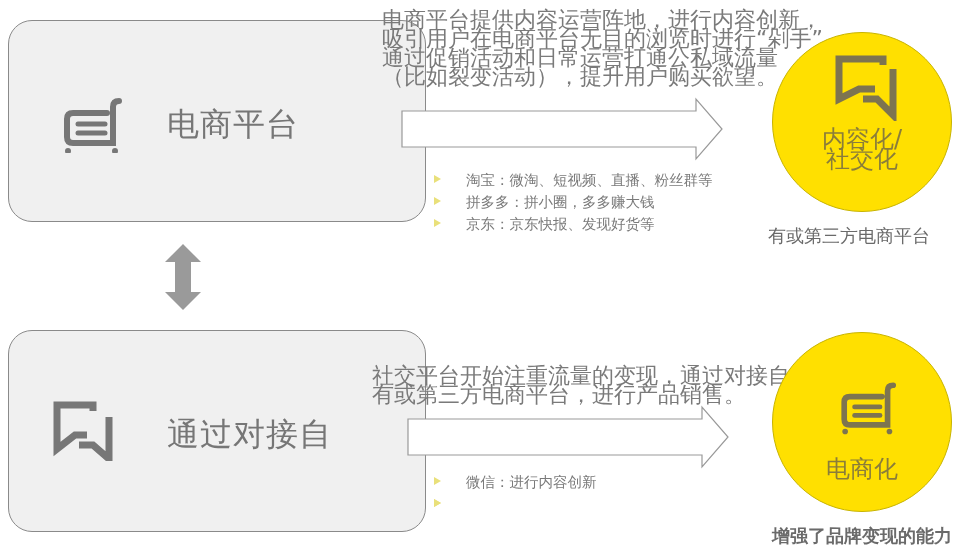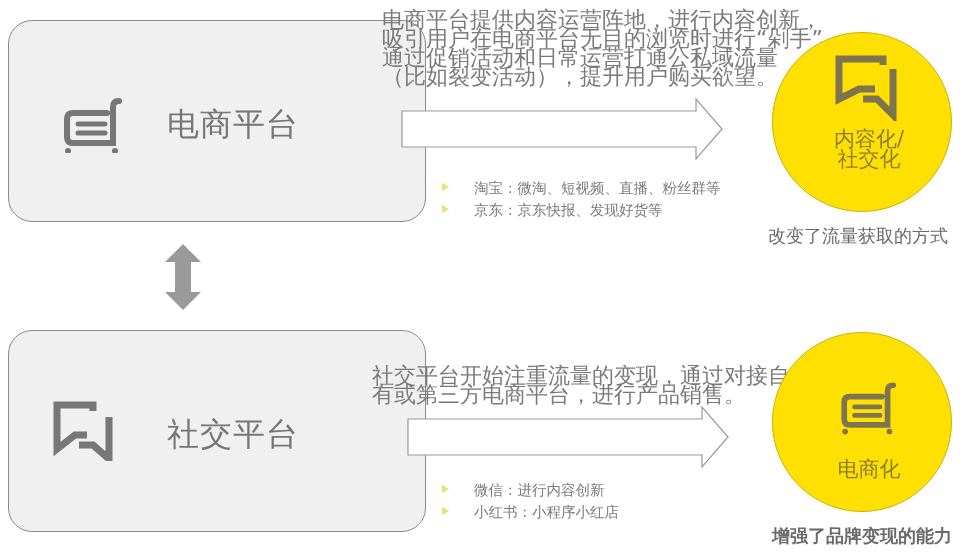--- a/index.html
+++ b/index.html
@@ -2,26 +2,26 @@
 <html><head>
 <meta charset="utf-8">
 <style>
   html,body{margin:0;padding:0;background:#fff;}
   body{width:980px;height:560px;position:relative;overflow:hidden;font-family:"DejaVu Sans","Liberation Sans",sans-serif;color:#7b7b7b;}
   .platform-box{position:absolute;left:8px;width:418px;height:202px;background:#f0f0f0;border:1px solid #8a8a8a;border-radius:24px;box-sizing:border-box;}
   .platform-box .icon{position:absolute;left:44px;top:72px;width:70px;height:60px;}
   .platform-box .label{position:absolute;left:158px;top:82px;font-size:32px;color:#767676;letter-spacing:1px;white-space:nowrap;}
   .desc{position:absolute;font-size:22px;line-height:19px;color:#7a7a7a;white-space:pre-line;}
   .arrow{position:absolute;}
-  .bullets{position:absolute;list-style:none;margin:12px;padding:0;font-size:14.5px;line-height:16px;color:#7a7a7a;}
+  .bullets{position:absolute;list-style:none;margin:4px;padding:0;font-size:14.5px;line-height:16px;color:#7a7a7a;}
   .bullets li{position:relative;padding-left:38px;margin-bottom:6px;width:280px;}
   .bullets li .tri{position:absolute;left:6px;top:3px;width:0;height:0;border-top:4px solid transparent;border-bottom:4px solid transparent;border-left:7px solid #e9e07a;}
   .circle{position:absolute;width:180px;height:180px;border-radius:50%;background:#ffe000;border:1px solid #c8b400;box-sizing:border-box;}
   .circle .c-icon{position:absolute;}
-  .circle .c-label{position:absolute;left:7px;width:100%;text-align:center;font-size:21px;line-height:20px;color:#8a7d3a;white-space:pre-line;}
+  .circle .c-label{position:absolute;left:0;width:100%;text-align:center;font-size:24px;line-height:20px;color:#8a7d3a;white-space:pre-line;}
   .caption{position:absolute;font-size:18px;color:#6a6a6a;white-space:nowrap;}
   .double-arrow{position:absolute;left:163px;top:244px;width:40px;height:66px;}
 </style>
 </head>
 <body>
 
 <div class="platform-box" style="top:20px;">
   <svg class="icon" viewBox="0 0 70 60">
     <path d="M54 20 L20 20 Q14 20 14 26 L14 44 Q14 50 20 50 L60 50 L60 14 Q60 8 66 8" fill="none" stroke="#777" stroke-width="6" stroke-linecap="round"></path>
     <line x1="25" y1="31" x2="52" y2="31" stroke="#777" stroke-width="5" stroke-linecap="round"></line>
@@ -36,56 +36,57 @@
 吸引用户在电商平台无目的浏览时进行“剁手”。
 通过促销活动和日常运营打通公私域流量
 （比如裂变活动），提升用户购买欲望。</div>
 
 <svg class="arrow" style="left:400px;top:97px;" width="324" height="64" viewBox="0 0 324 64">
   <polygon points="2,14 296,14 296,2 322,32 296,62 296,50 2,50" fill="#fff" stroke="#999" stroke-width="1.2"></polygon>
 </svg>
 
 <ul class="bullets" style="left:424px;top:168px;">
   <li><span class="tri"></span><span>淘宝：微淘、短视频、直播、粉丝群等</span></li>
+  <li><span class="tri"></span><span>拼多多：拼小圈，多多赚大钱</span></li>
   <li><span class="tri"></span><span>京东：京东快报、发现好货等</span></li>
 </ul>
 
 <div class="circle" style="left:772px;top:32px;">
   <svg class="c-icon" style="left:62px;top:22px;" width="64" height="66" viewBox="0 0 64 66">
     <path d="M48 10 L48 4 L4 4 L4 44 L24 34 L40 34" fill="none" stroke="#7d7450" stroke-width="7" stroke-linejoin="miter"></path>
     <path d="M28 44 L42 44 L58 60 L58 14" fill="none" stroke="#7d7450" stroke-width="7" stroke-linejoin="miter"></path>
   </svg>
   <div class="c-label" style="top:96px;">内容化/
 社交化</div>
 </div>
-<div class="caption" style="left:768px;top:224px;">改变了流量获取的方式</div>
+<div class="caption" style="left:768px;top:224px;">有或第三方电商平台</div>
 
 <svg class="double-arrow" viewBox="0 0 40 66">
   <polygon points="20,0 38,18 28,18 28,48 38,48 20,66 2,48 12,48 12,18 2,18" fill="#9a9a9a"></polygon>
 </svg>
 
 <div class="platform-box" style="top:330px;">
   <svg class="icon" viewBox="0 0 70 60" style="top:70px;">
     <path d="M40 10 L40 4 L4 4 L4 48 L22 34 L34 34" fill="none" stroke="#777" stroke-width="7"></path>
     <path d="M26 44 L40 44 L56 58 L56 16" fill="none" stroke="#777" stroke-width="7"></path>
   </svg>
-  <div class="label">社交平台</div>
+  <div class="label">通过对接自</div>
 </div>
 
 <div class="desc" style="left:372px;top:366px;font-family:Liberation Serif, serif;">社交平台开始注重流量的变现，通过对接自
 有或第三方电商平台，进行产品销售。</div>
 
 <svg class="arrow" style="left:406px;top:405px;" width="324" height="64" viewBox="0 0 324 64">
   <polygon points="2,14 296,14 296,2 322,32 296,62 296,50 2,50" fill="#fff" stroke="#999" stroke-width="1.2"></polygon>
 </svg>
 
 <ul class="bullets" style="left:424px;top:470px;">
   <li><span class="tri"></span><span>微信：进行内容创新</span></li>
   <li><span class="tri"></span></li>
-  <li><span class="tri"></span><span>小红书：小程序小红店</span></li>
+  <li><span class="tri"></span></li>
 </ul>
 
 <div class="circle" style="left:772px;top:332px;">
   <svg class="c-icon" style="left:58px;top:44px;" width="66" height="58" viewBox="0 0 70 60">
     <path d="M54 20 L20 20 Q14 20 14 26 L14 44 Q14 50 20 50 L60 50 L60 14 Q60 8 66 8" fill="none" stroke="#7d7450" stroke-width="6" stroke-linecap="round"></path>
     <line x1="25" y1="31" x2="52" y2="31" stroke="#7d7450" stroke-width="5" stroke-linecap="round"></line>
     <line x1="25" y1="40" x2="52" y2="40" stroke="#7d7450" stroke-width="5" stroke-linecap="round"></line>
     <circle cx="15" cy="57" r="3" fill="#7d7450"></circle>
     <circle cx="62" cy="57" r="3" fill="#7d7450"></circle>
   </svg>

